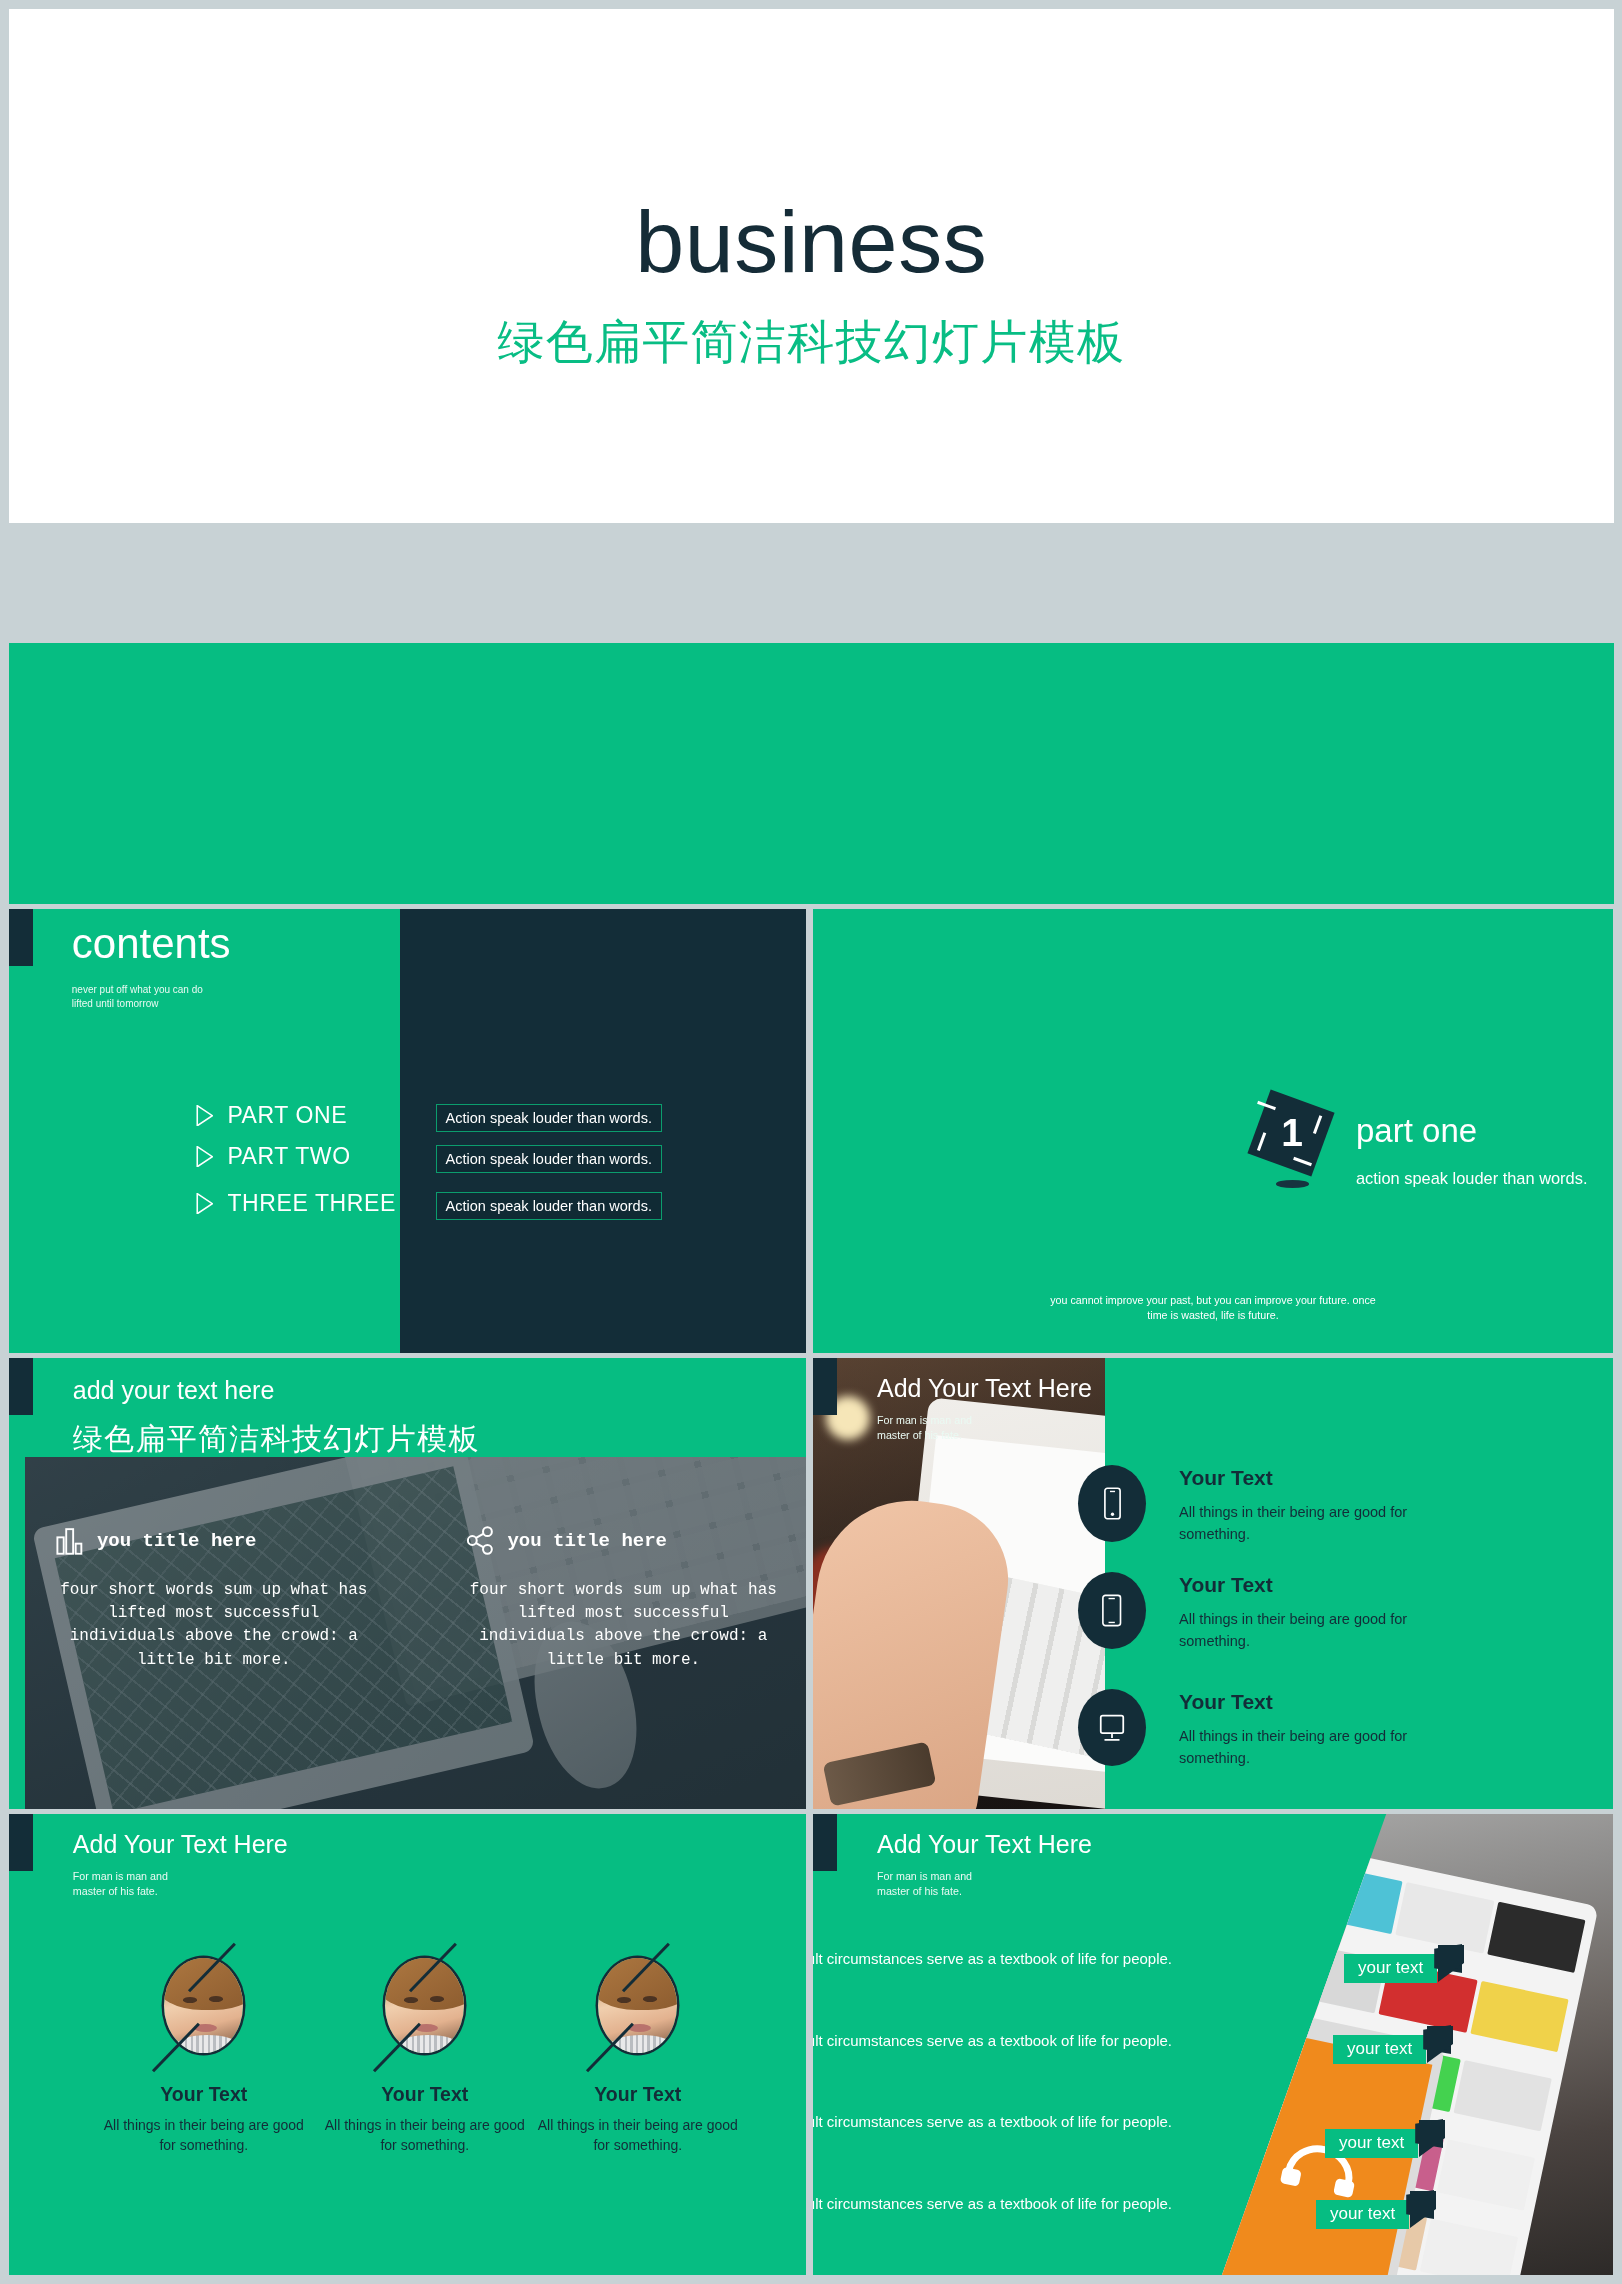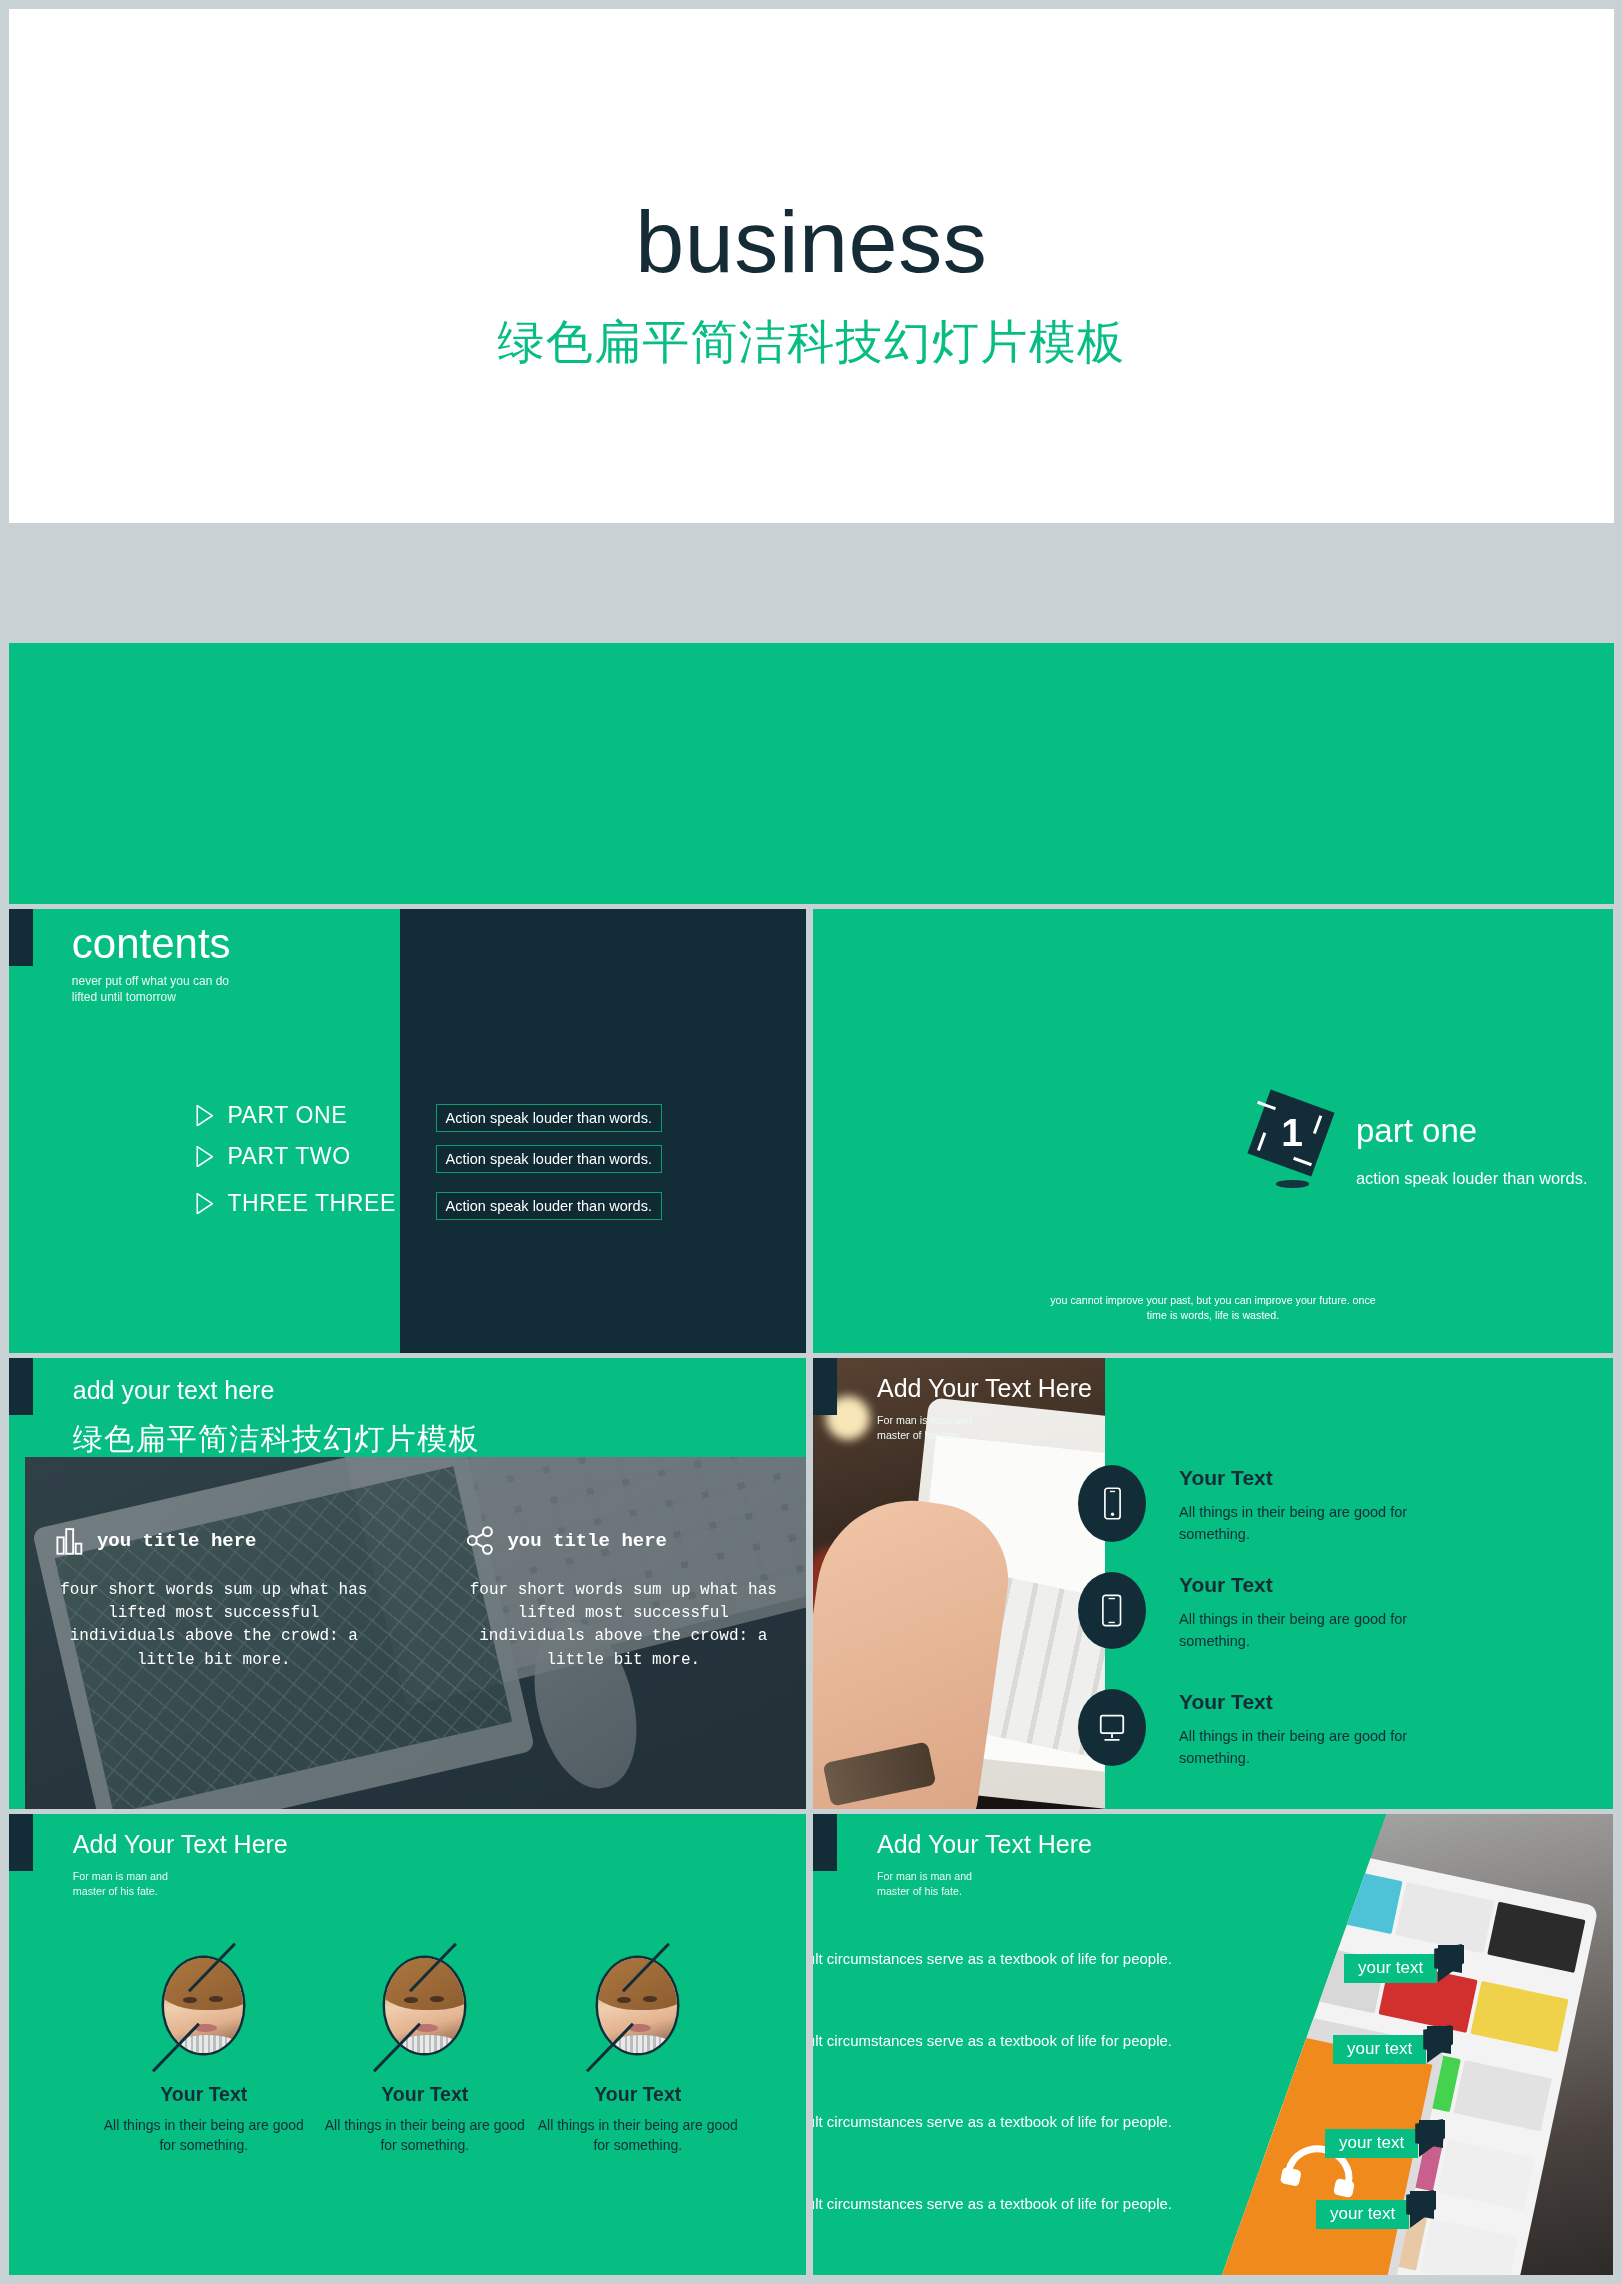--- a/index.html
+++ b/index.html
@@ -43,21 +43,21 @@
     position: absolute; right: 0; top: 0; width: 406px; height: 100%;
     background: #132d38;
   }
   .corner-block {
     position: absolute; left: 0; top: 0; width: 24px; height: 57px;
     background: #132d38;
   }
   .contents-head { position: absolute; left: 63px; top: 14px; }
   .contents-title { font-size: 42px; color: #fff; font-weight: 400; line-height: 1; }
   .contents-desc {
-    margin-top: 8px; font-size: 12px; color: #eafaf3; line-height: 1.35;
+    margin-top: 18px; font-size: 10px; color: #eafaf3; line-height: 1.35;
     font-weight: 500;
   }
 
   .part-row { position: absolute; left: 0; width: 100%; height: 38px; }
   .part-label {
     position: absolute; left: 187px; top: 0; display: flex; align-items: center;
     gap: 14px; color: #ffffff;
   }
   .tri-icon { width: 17.6px; height: 21.4px; display:block; }
   .part-text { font-size: 23px; letter-spacing: 0.6px; font-weight: 400; }
@@ -344,21 +344,21 @@
       <span class="dm-corner" style="left:60px;  top:26.5px;  transform:rotate(110deg);"></span>
       <span class="dm-corner" style="left:3.8px;   top:44px;  transform:rotate(110deg);"></span>
       <span class="dm-corner" style="left:45px;  top:64px; transform:rotate(20deg);"></span>
       <div class="diamond-num">1</div>
       <div class="dm-shadow"></div>
     </div>
     <div class="partone-title">part one</div>
     <div class="partone-sub">action speak louder than words.</div>
     <div class="partone-foot">
       <div>you cannot improve your past, but you can improve your future. once</div>
-      <div>time is words, life is wasted.</div>
+      <div>time is wasted, life is future.</div>
     </div>
   </div>
 
   <div class="slide sl-l row3 texthere">
     <div class="corner-block"></div>
     <div class="texthere-head">
       <div class="th-en">add your text here</div>
       <div class="th-cn">绿色扁平简洁科技幻灯片模板</div>
     </div>
 

